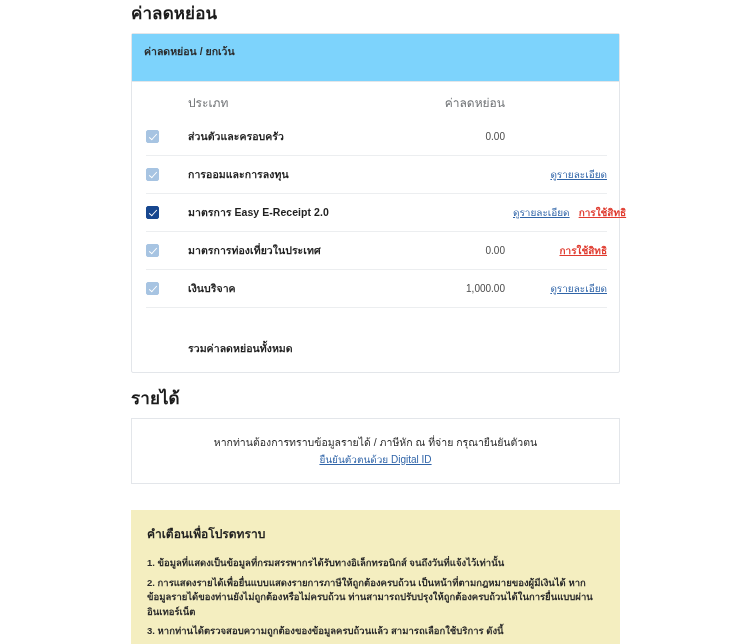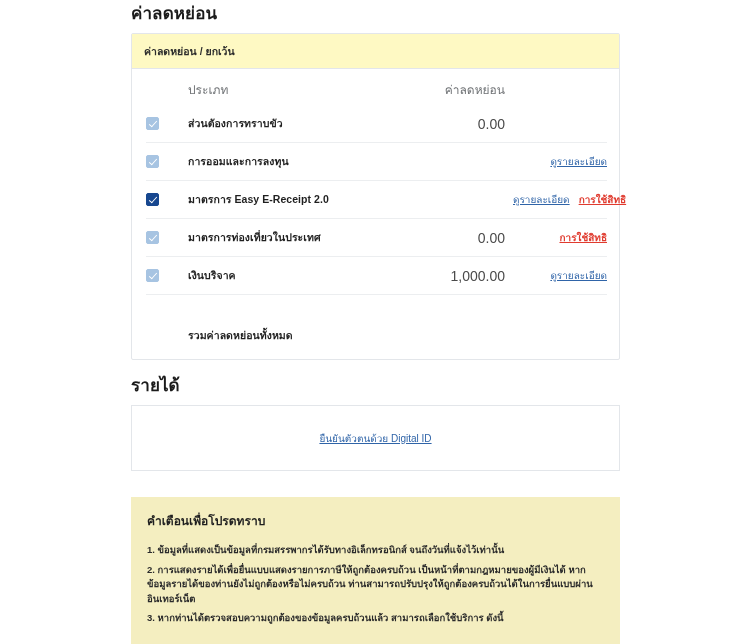--- a/index.html
+++ b/index.html
@@ -42,23 +42,23 @@
   }
 
   
   .card {
     border: 1px solid #e3e6ea;
     background: #ffffff;
     border-radius: 2px;
     box-sizing: border-box;
   }
   .card-head {
-    background: #fef9c3;
+    background: #7dd3fc;
     border-bottom: 1px solid #e3e6ea;
-    padding: 9px 12px 8px 12px;
+    padding: 9px 12px 21px 12px;
     font-size: 10.5px;
     font-weight: 700;
     color: #2b2b2b;
   }
   .card-body {
     padding: 0 14px 0 14px;
   }
 
   
   table.ded {
@@ -91,21 +91,21 @@
   table.ded tr.first-row td { border-top: 0; }
   table.ded td.cell-name {
     font-weight: 700;
     color: #1f1f1f;
     letter-spacing: .05px;
   }
   table.ded td.cell-amt {
     text-align: right;
     padding-right: 8px;
     color: #4a4a4a;
-    font-size: 14px;
+    font-size: 10px;
   }
   table.ded td.cell-act {
     text-align: right;
     white-space: nowrap;
   }
   table.ded tr.total-row td {
     border-top: 1px solid #eceef0;
     padding: 32px 0 15px 0;
   }
   table.ded tr.total-row td.cell-name {
@@ -222,21 +222,21 @@
             <tr>
               <th></th>
               <th class="col-type">ประเภท</th>
               <th class="col-amt">ค่าลดหย่อน</th>
               <th class="col-act"></th>
             </tr>
           </thead>
           <tbody id="ded-body">
               <tr class="first-row">
                 <td><span class="chk checked-muted"></span></td>
-                <td class="cell-name">ส่วนตัองการทราบขัว</td>
+                <td class="cell-name">ส่วนตัวและครอบครัว</td>
                 <td class="cell-amt">0.00</td>
                 <td class="cell-act"></td>
               </tr>
               <tr>
                 <td><span class="chk checked-muted"></span></td>
                 <td class="cell-name">การออมและการลงทุน</td>
                 <td class="cell-amt"></td>
                 <td class="cell-act"><a class="lnk blue">ดูรายละเอียด</a></td>
               </tr>
               <tr>
@@ -264,20 +264,21 @@
                 <td></td>
               </tr>
             </tbody>
         </table>
       </div>
     </div>
 
     <h2 class="section-title income">รายได้</h2>
 
     <div class="income-card">
+      <div class="income-text">หากท่านต้องการทราบข้อมูลรายได้ / ภาษีหัก ณ ที่จ่าย กรุณายืนยันตัวตน</div>
       <a class="income-link">ยืนยันตัวตนด้วย Digital ID</a>
     </div>
 
     <div class="warn">
       <div class="warn-title">คำเตือนเพื่อโปรดทราบ</div>
       <div id="warn-items">
           <p>1. ข้อมูลที่แสดงเป็นข้อมูลที่กรมสรรพากรได้รับทางอิเล็กทรอนิกส์ จนถึงวันที่แจ้งไว้เท่านั้น</p>
           <p>2. การแสดงรายได้เพื่อยื่นแบบแสดงรายการภาษีให้ถูกต้องครบถ้วน เป็นหน้าที่ตามกฎหมายของผู้มีเงินได้ หากข้อมูลรายได้ของท่านยังไม่ถูกต้องหรือไม่ครบถ้วน ท่านสามารถปรับปรุงให้ถูกต้องครบถ้วนได้ในการยื่นแบบผ่านอินเทอร์เน็ต</p>
           <p>3. หากท่านได้ตรวจสอบความถูกต้องของข้อมูลครบถ้วนแล้ว สามารถเลือกใช้บริการ ดังนี้</p>
         </div>

